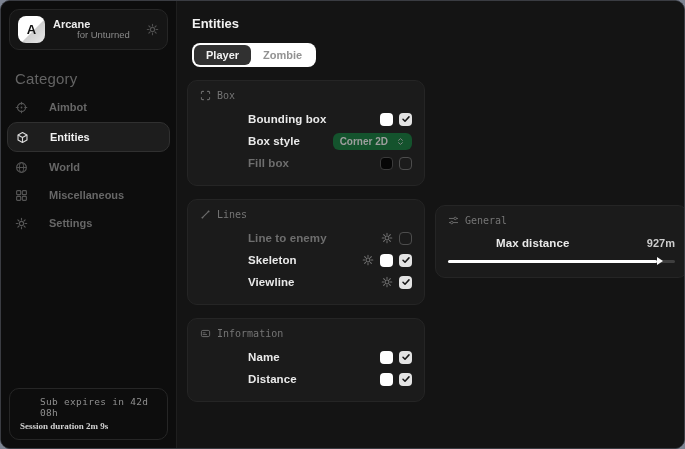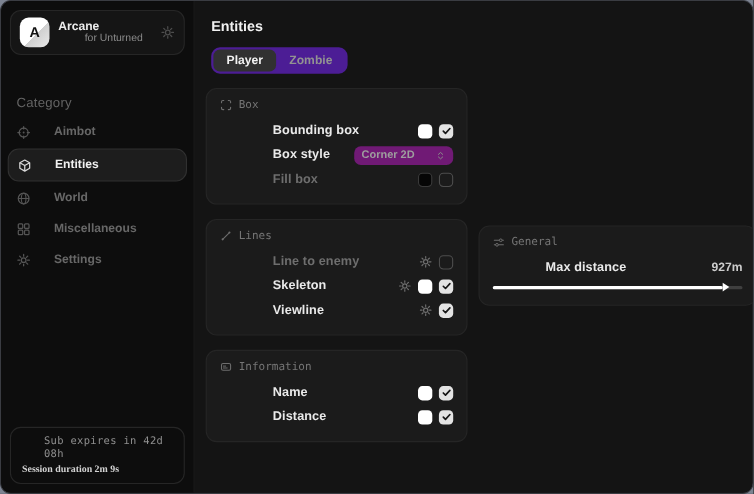--- a/index.html
+++ b/index.html
@@ -36,21 +36,21 @@
     background:linear-gradient(135deg,#ffffff 55%,#cfcfcf 56%,#e9e9e9 100%);
     color:#111; font-weight:700; font-size:13px;
     display:flex; align-items:center; justify-content:center;
     flex-shrink:0;
   }
   .brand-text { flex:1; line-height:1.15; }
   .brand-title { font-size:11px; font-weight:700; color:#ececec; }
   .brand-sub { font-size:9.5px; color:#8a8a8a;padding-left:24px; }
   .brand-gear { color:#4d4d4d; display:flex; }
   .category-label {
-    margin:28px 14px 6px; font-size:12px; color:#636363; letter-spacing:.2px;
+    margin:12px 14px 6px; font-size:15px; color:#636363; letter-spacing:.2px;
   }
   .nav { display:flex; flex-direction:column; }
   .nav-item {
     height:28px; display:flex; align-items:center; gap:21px;
     padding:0 14px; font-size:11px; font-weight:600;
     color:#676767; cursor:pointer;
   }
   .nav-item .nav-ico { color:#555; display:flex; }
   .nav-item.active {
     margin:1px 6px; padding:0 8px; height:30px;
@@ -68,21 +68,21 @@
   .sub-line2 { font-size:9px; color:#d2d2d2; font-weight:700; margin-top:3px;font-family:Liberation Serif, serif; }
   
   .main {
     flex:1; background:#141414;
     padding:13px 12px 12px 10px;
     display:flex; flex-direction:column;
   }
   .page-title { font-size:13px; font-weight:700; color:#f2f2f2; margin:2px 0 12px 5px; }
   .tabs {
     display:inline-flex; align-self:flex-start;
-    background:#4c1d95; border-radius:8px; padding:2px;
+    background:#ffffff; border-radius:8px; padding:2px;
     margin:0 0 13px 5px;
   }
   .tab {
     font-size:11px; padding:4px 12px; border-radius:6px;
     color:#929292; cursor:pointer; font-weight:600;
   }
   .tab.active { background:#313131; color:#f2f2f2; }
   .columns { display:flex; gap:10px; align-items:center; }
   .col-left  { width:238px; display:flex; flex-direction:column; gap:13px; }
   .col-right { width:253px; display:flex; flex-direction:column; gap:13px; }
@@ -108,22 +108,22 @@
   .swatch.white { background:#ffffff; }
   .swatch.black { background:#060606; border:1px solid #3a3a3a; }
   .checkbox {
     width:13px; height:13px; border-radius:4px; cursor:pointer;
     display:flex; align-items:center; justify-content:center;
   }
   .checkbox.checked { background:#e3e3e3; }
   .checkbox.unchecked { border:1.5px solid #4d4d4d; background:transparent; }
   .checkbox svg { display:block; }
   .select-btn {
-    display:flex; align-items:center; gap:19px;
-    background:#701a75; border-radius:6px; padding:3px 7px;
+    display:flex; align-items:center; gap:8px;
+    background:#14532d; border-radius:6px; padding:3px 7px;
     font-size:10px; color:#9e9e9e; cursor:pointer; font-weight:600;
   }
   .select-btn .sel-ico { display:flex; color:#8a8a8a; }
   .gear-sm { color:#6f6f6f; display:flex; cursor:pointer; }
   
   .slider-row { margin-top:2px; }
   .slider-label-row { display:flex; justify-content:space-between; align-items:center; height:20px; }
   .slider-value { font-size:11px; font-weight:600; color:#cdcdcd; }
   .slider-track {
     position:relative; height:3px; background:#3f3f3f; border-radius:2px;

